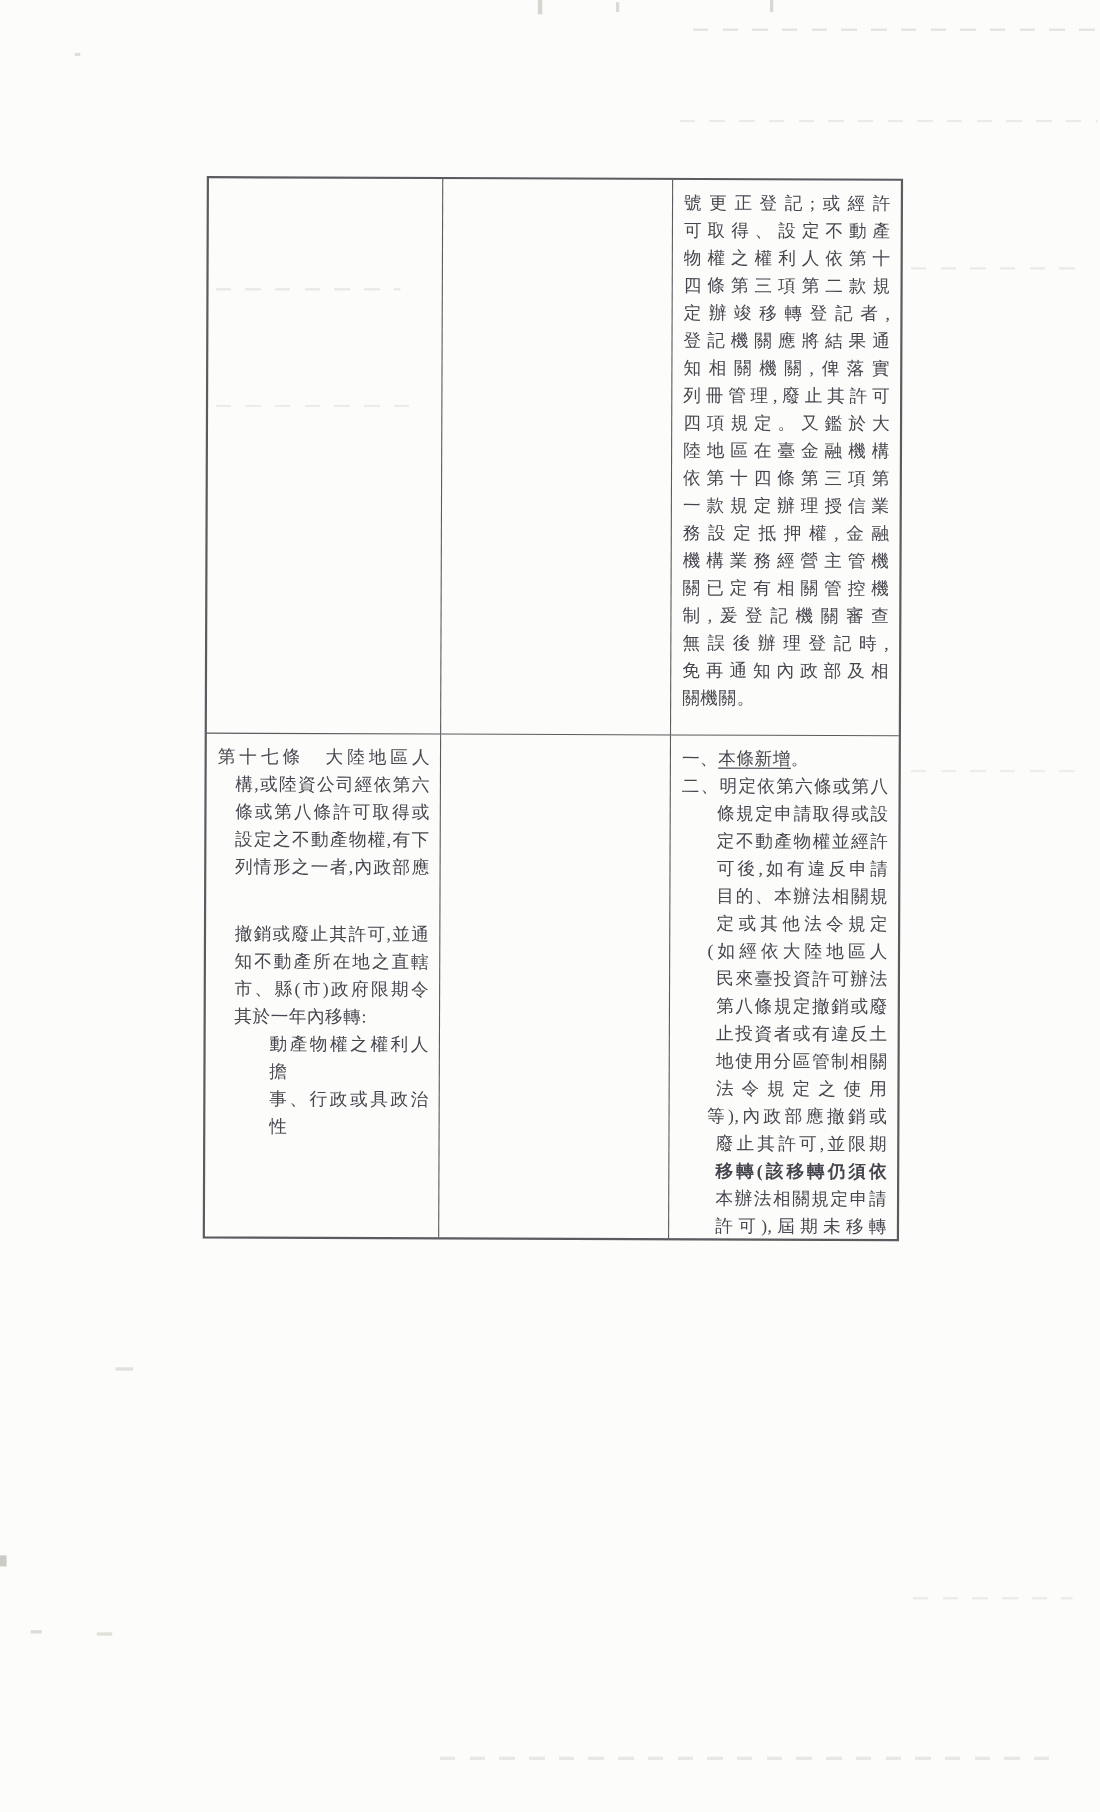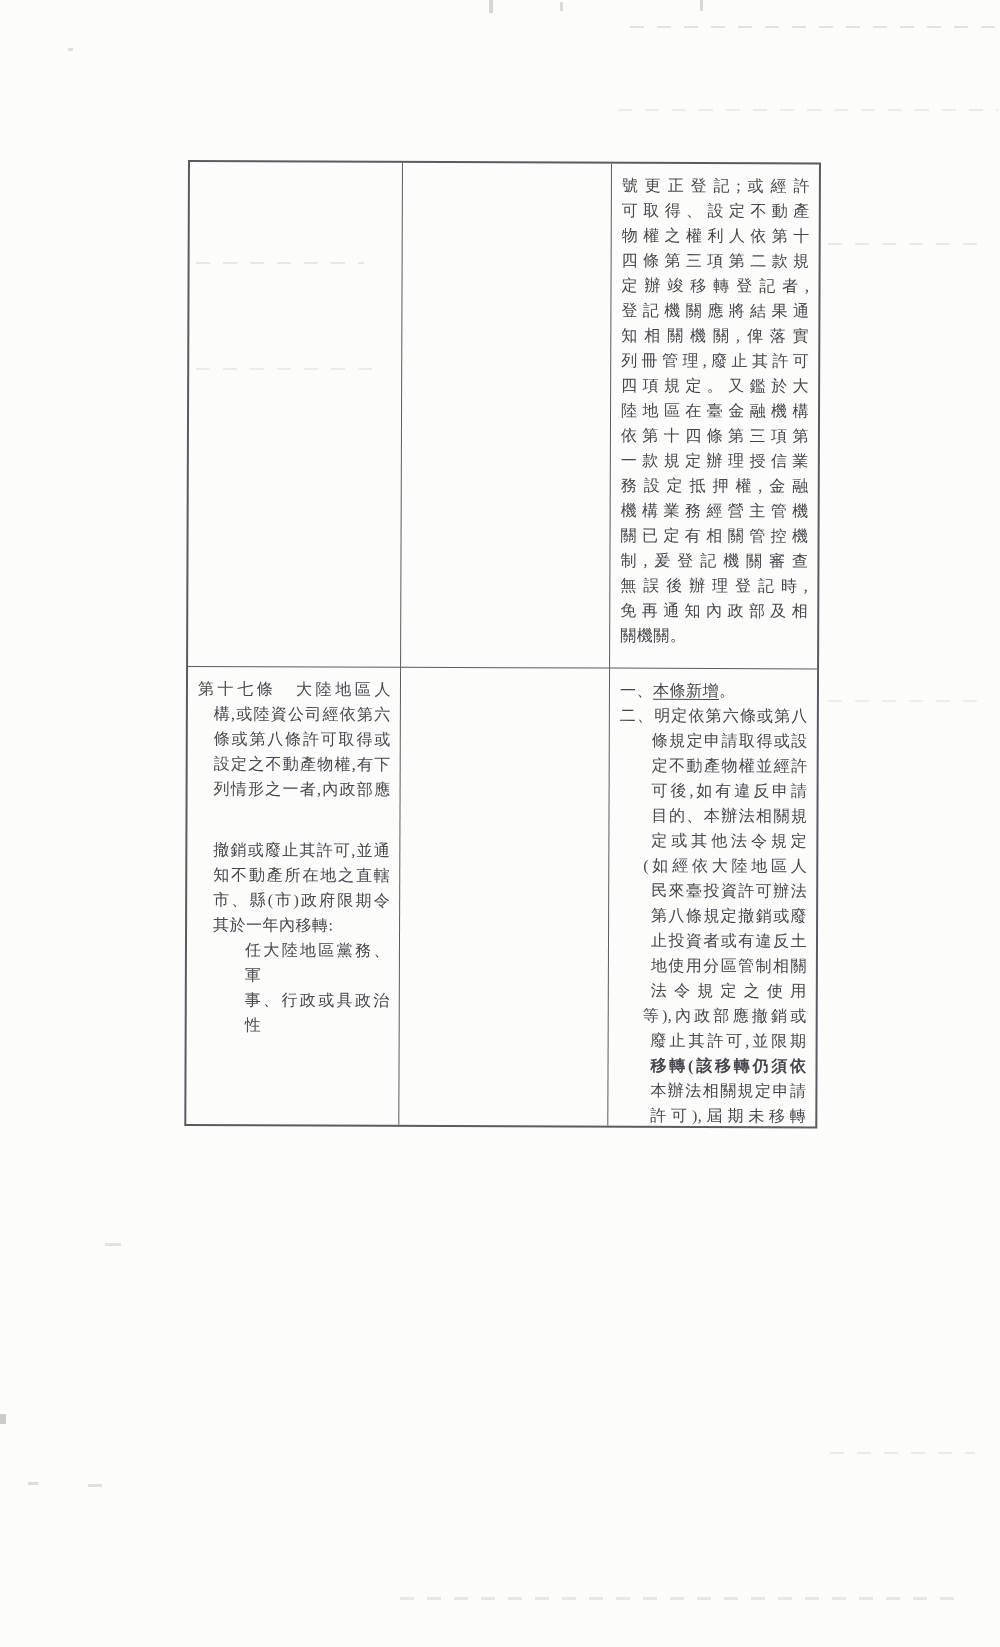--- a/index.html
+++ b/index.html
@@ -95,21 +95,21 @@
   <div class="cell last-row">
       <div class="tl fill"><span>第十七條　大陸地區人</span></div>
       <div class="tl fill" style="padding-left: 1em;"><span>構,或陸資公司經依第六</span></div>
       <div class="tl fill" style="padding-left: 1em;"><span>條或第八條許可取得或</span></div>
       <div class="tl fill" style="padding-left: 1em;"><span>設定之不動產物權,有下</span></div>
       <div class="tl fill" style="padding-left: 1em;"><span>列情形之一者,內政部應</span></div>
       <div class="tl fill" style="padding-left: 1em; margin-top: 36px;"><span>撤銷或廢止其許可,並通</span></div>
       <div class="tl fill" style="padding-left: 1em;"><span>知不動產所在地之直轄</span></div>
       <div class="tl fill" style="padding-left: 1em;"><span>市、縣(市)政府限期令</span></div>
       <div class="tl" style="padding-left: 1em;"><span>其於一年內移轉:</span></div>
-      <div class="tl fill" style="padding-left: 3em;"><span>任大陸地區黨務、軍</span></div>
+      <div class="tl fill" style="padding-left: 3em;"><span>動產物權之權利人擔</span></div>
       <div class="tl fill" style="padding-left: 3em;"><span>事、行政或具政治性</span></div>
     </div>
   <div class="cell last-row"></div>
   <div class="cell last-col last-row">
       <div class="tl"><span>一、</span><span class="u">本條新增</span><span>。</span></div>
       <div class="tl fill"><span>二、明定依第六條或第八</span></div>
       <div class="tl fill" style="padding-left: 2em;"><span>條規定申請取得或設</span></div>
       <div class="tl fill" style="padding-left: 2em;"><span>定不動產物權並經許</span></div>
       <div class="tl fill" style="padding-left: 2em;"><span>可後,如有違反申請</span></div>
       <div class="tl fill" style="padding-left: 2em;"><span>目的、本辦法相關規</span></div>

